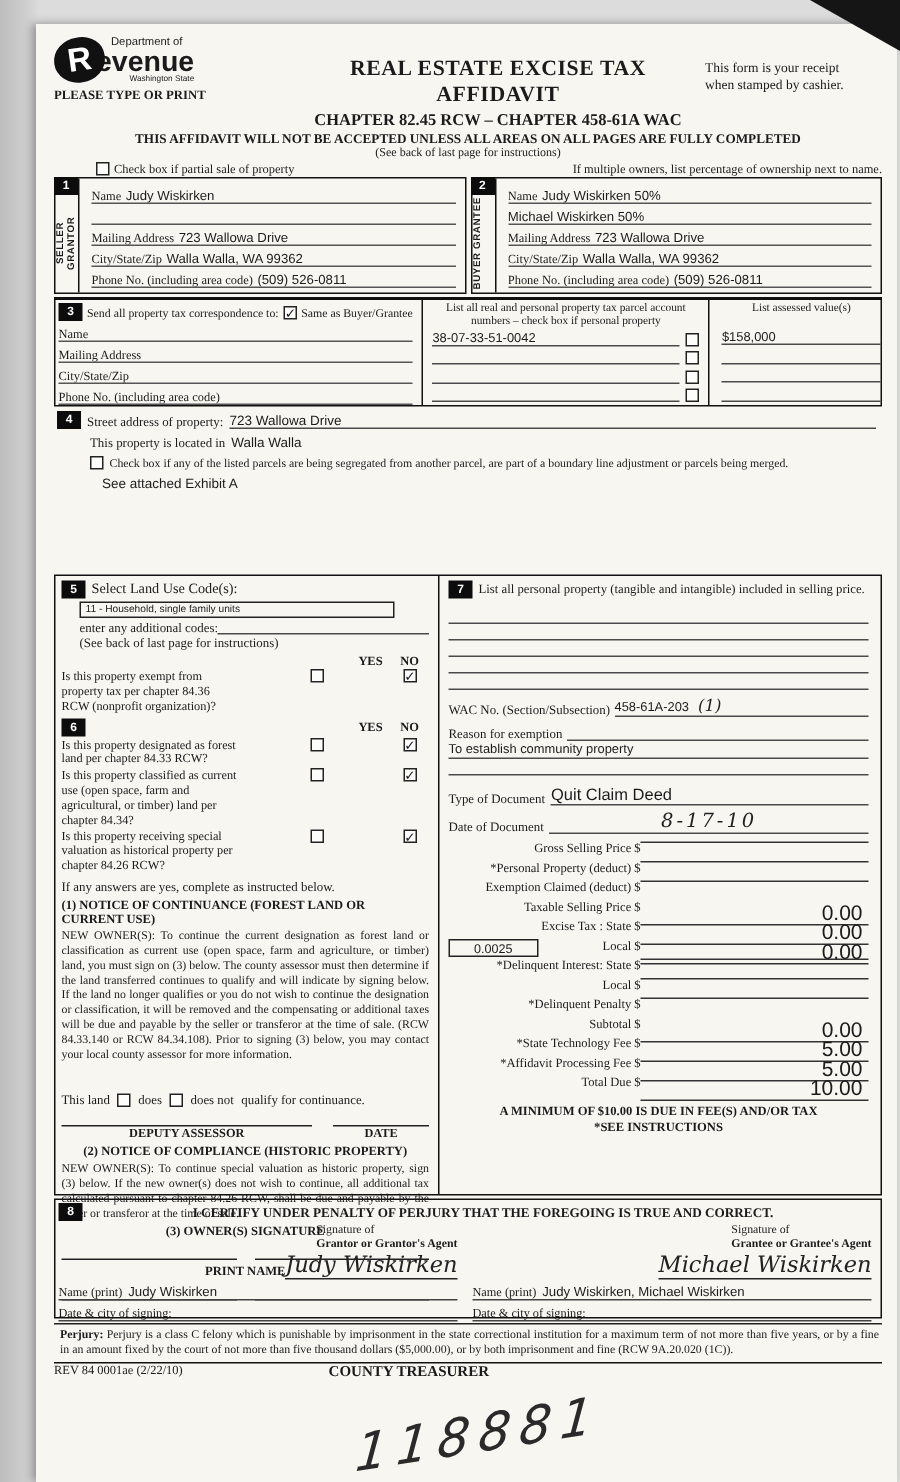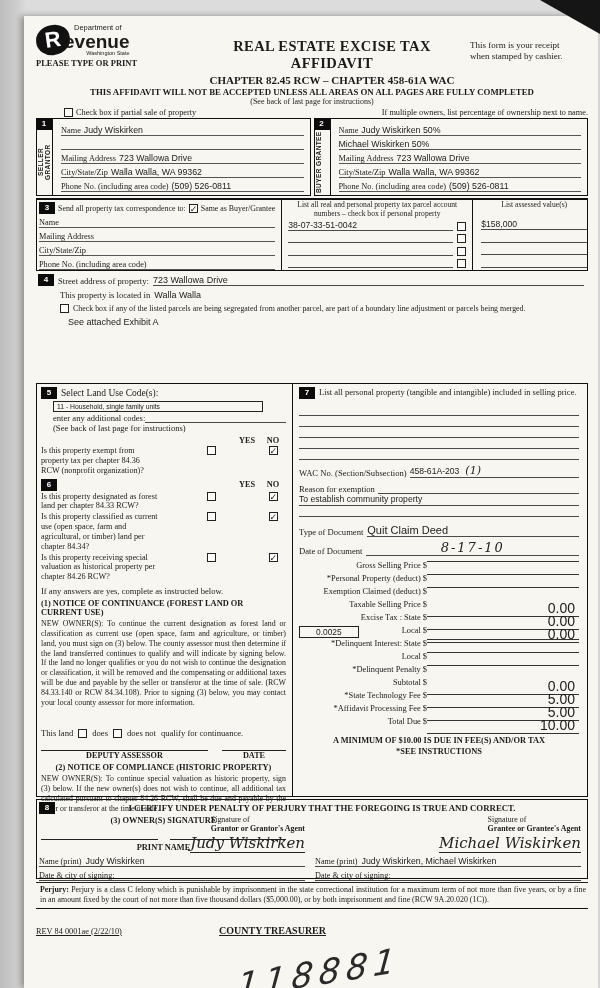--- a/index.html
+++ b/index.html
@@ -138,21 +138,21 @@
   .sig-row { display:flex; align-items:flex-end;flex-direction:column; }
   .sig-lbl { font-size:7.9px; line-height:1.2; flex:none; }
   .sig-script { flex:1; border-bottom:1px solid #222; font-size:15px; text-align:center;
     white-space:nowrap; overflow:visible; height:22px; }
   .s8-frow { display:flex; align-items:flex-end; border-bottom:1px solid #444;
     font-size:8.2px; height:14px; gap:4px; }
 
   
   .perjury { border-top:1px solid #222; border-bottom:1.5px solid #111;
     font-size:7.9px; line-height:1.3; padding:2px 2px 2px 4px; margin-top:3px; text-align:justify; }
-  .foot-row { display:flex; align-items:flex-end; margin-top:16px;text-decoration:underline; }
+  .foot-row { display:flex; align-items:flex-start; margin-top:0; }
   .rev-no { font-size:8.3px; width:150px; flex:none; }
   .treas { flex:1; text-align:center; font-size:10px; font-weight:bold; }
   .county { width:140px; flex:none; text-align:right; font-size:10px; font-weight:bold; }
   .stamp { margin:14px 0 0 200px; font-family:"DejaVu Sans", sans-serif;
     font-style:italic; font-size:34px; letter-spacing:6px; color:#2a2a2a;
     transform:rotate(-9deg) skewX(-14deg); width:200px; }
 </style>
 </head>
 <body>
 

